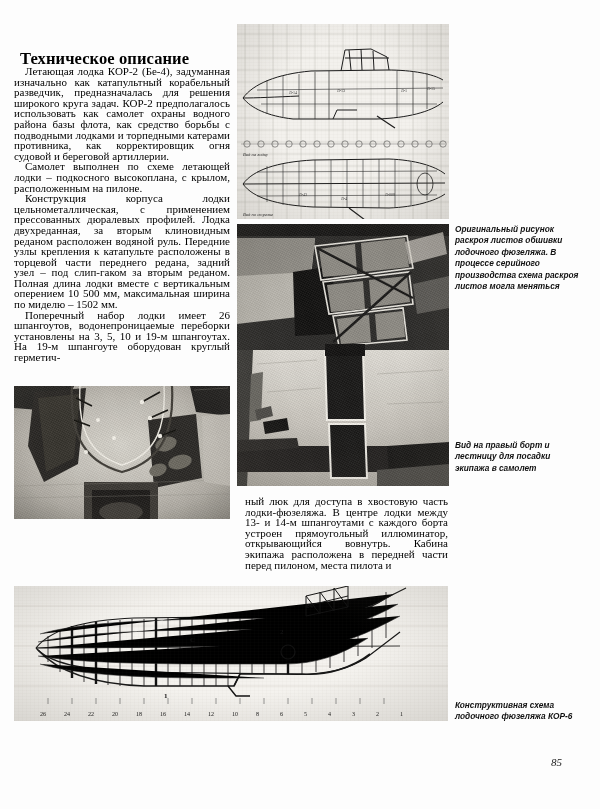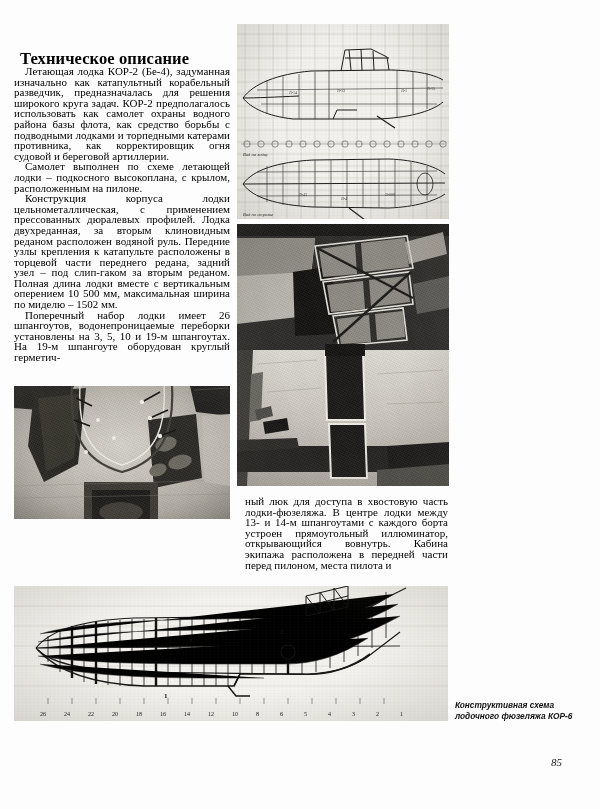--- a/index.html
+++ b/index.html
@@ -358,20 +358,22 @@
         <text x="314" y="130">4</text>
           <text x="338" y="130">3</text>
         <text x="362" y="130">2</text>
           <text x="386" y="130">1</text>
       </g>
     </svg>
     <div class="grain"></div>
     <div class="vign"></div>
   </div>
 
-
+  <div class="cap" id="cap-skin">Оригинальный рисунок раскроя листов обшивки лодочного фюзеляжа. В процессе серийного производства схема раскроя листов могла меняться</div>
+
+  <div class="cap" id="cap-starboard">Вид на правый борт и лестницу для посадки экипажа в самолет</div>
 
 
   <div class="cap" id="cap-frame">Конструктивная схема лодочного фюзеляжа КОР-6</div>
 
   <div class="pageno">85</div>
 
 </div>
 
 </body></html>

